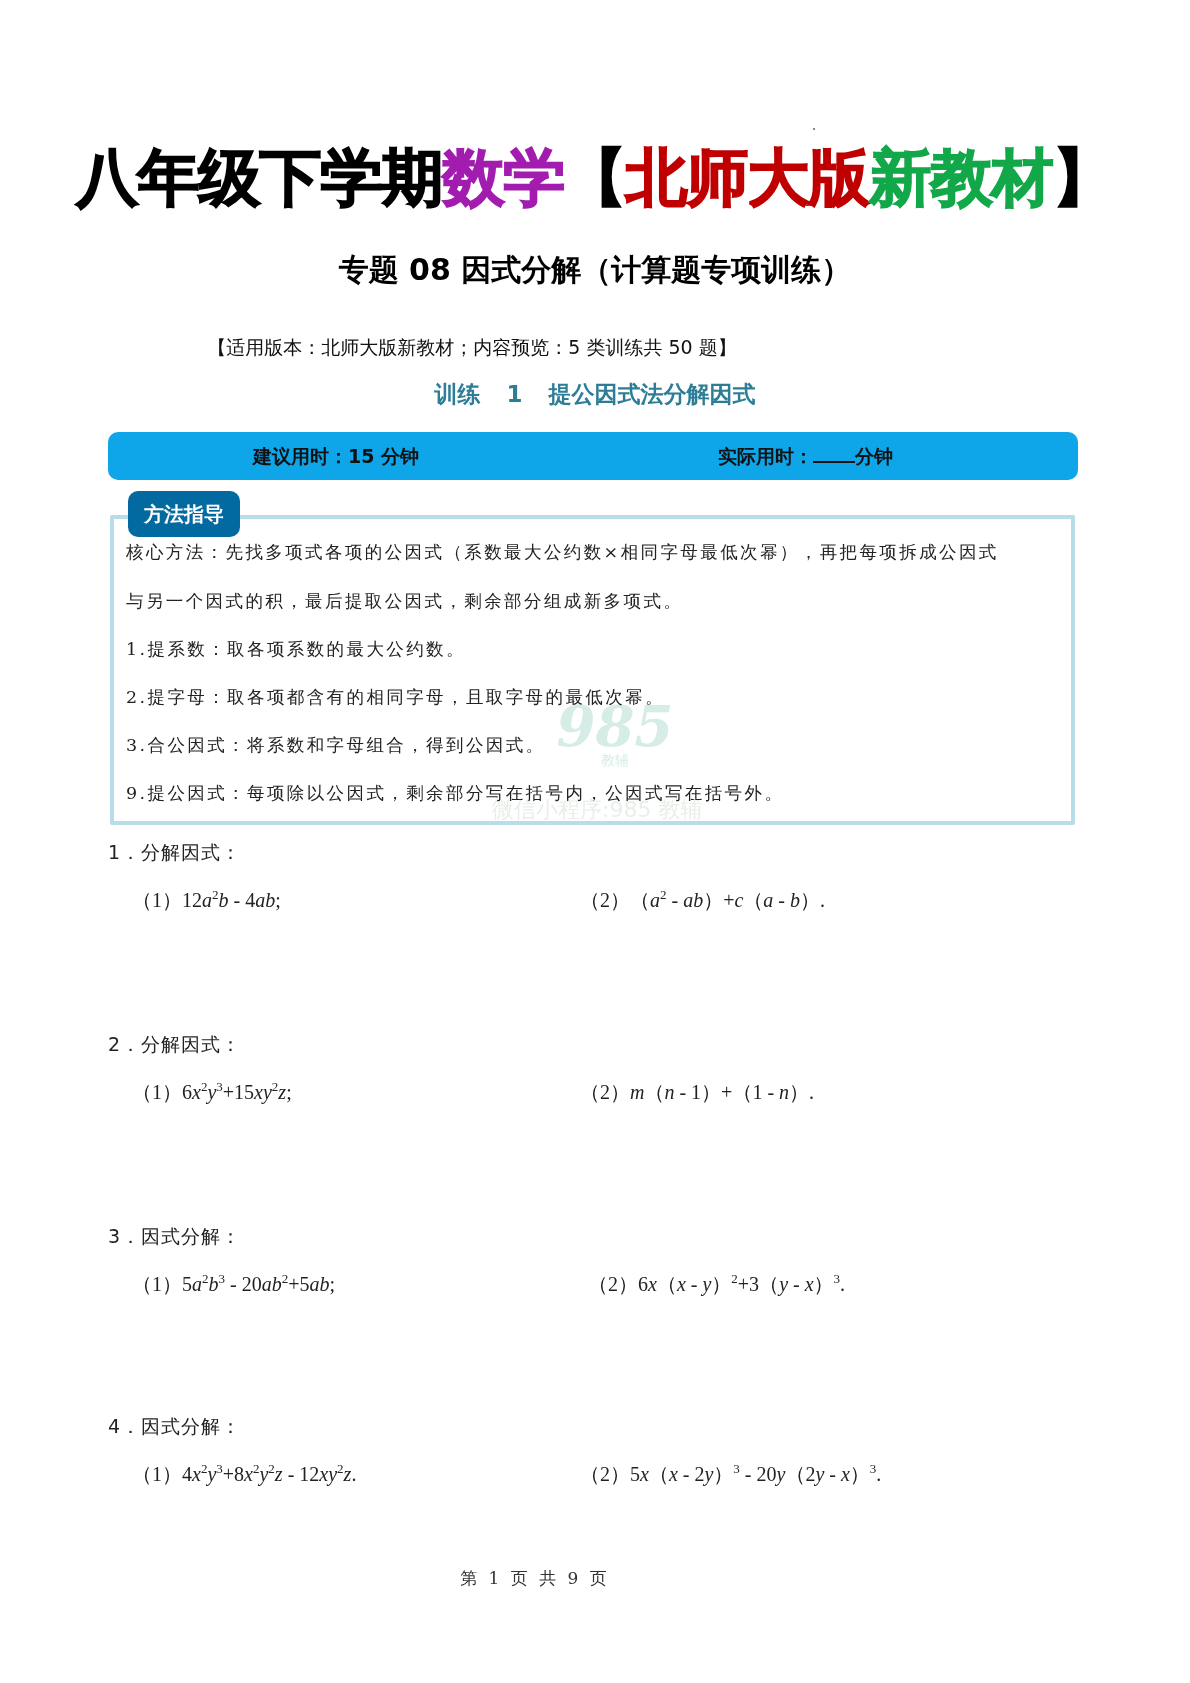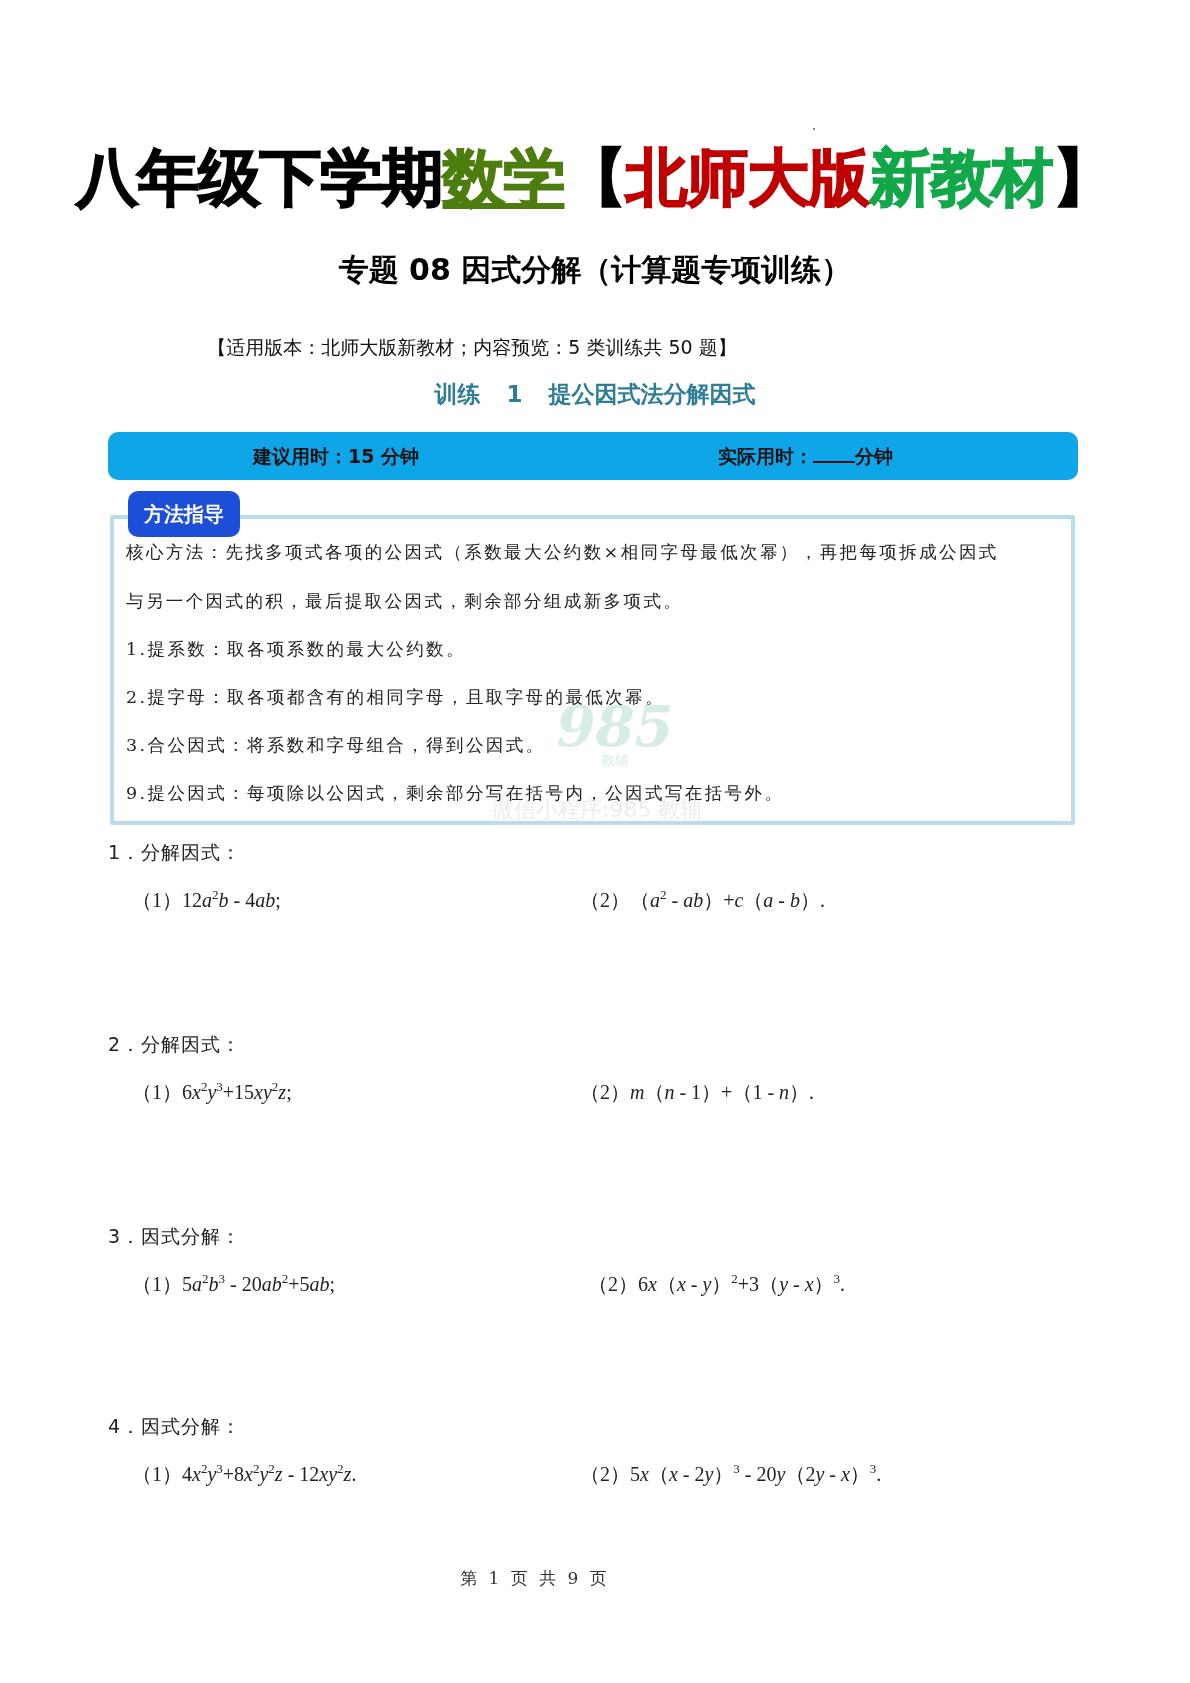--- a/index.html
+++ b/index.html
@@ -6,21 +6,21 @@
   html, body { width: 1190px; height: 1683px; background: #ffffff; }
   body { position: relative; font-family: "Liberation Serif", "DejaVu Serif", serif; color: #222; overflow: hidden; }
 
   .main-title {
     position: absolute; left: 0; top: 138px; width: 1190px; text-align: center;
     font-family: "DejaVu Sans", "Liberation Sans", sans-serif;
     font-weight: 900; font-size: 62px; letter-spacing: -1px; line-height: 80px;
     -webkit-text-stroke: 1.5px currentColor;
   }
   .main-title .c-black { color: #000; }
-  .main-title .c-blue { color: #4d7c0f; text-decoration: underline; }
+  .main-title .c-blue { color: #a21caf; }
   .main-title .c-red { color: #c00000; }
   .main-title .c-green { color: #12a84a; }
 
   .subtitle {
     position: absolute; left: 0; top: 250px; width: 1190px; text-align: center;
     font-family: "DejaVu Sans", "Liberation Sans", sans-serif;
     font-weight: bold; font-size: 30px; color: #000; line-height: 40px;
   }
   .version-line {
     position: absolute; left: 0; top: 332px; width: 944px; text-align: center;
@@ -42,21 +42,21 @@
   .time-bar .suggest { position: absolute; left: 145px; top: 12px; }
   .time-bar .actual { position: absolute; left: 610px; top: 12px; }
   .time-bar .blank { display: inline-block; width: 42px; border-bottom: 2px solid #111; height: 18px; vertical-align: baseline; }
 
   .method-box {
     position: absolute; left: 110px; top: 515px; width: 965px; height: 310px;
     border: 4px solid #b8dde8; border-radius: 2px;
   }
   .method-tab {
     position: absolute; left: 128px; top: 491px; width: 112px; height: 46px;
-    background: #1d4ed8; border-radius: 10px;
+    background: #0369a1; border-radius: 10px;
     color: #fff; font-family: "DejaVu Sans", "Liberation Sans", sans-serif;
     font-weight: bold; font-size: 20px; text-align: center; line-height: 46px;
   }
   .method-line {
     position: absolute; left: 126px;
     font-family: "DejaVu Serif", "Liberation Serif", serif;
     font-size: 17.5px; color: #222; letter-spacing: 2.4px; line-height: 26px; white-space: nowrap;
   }
 
   .watermark-logo {

